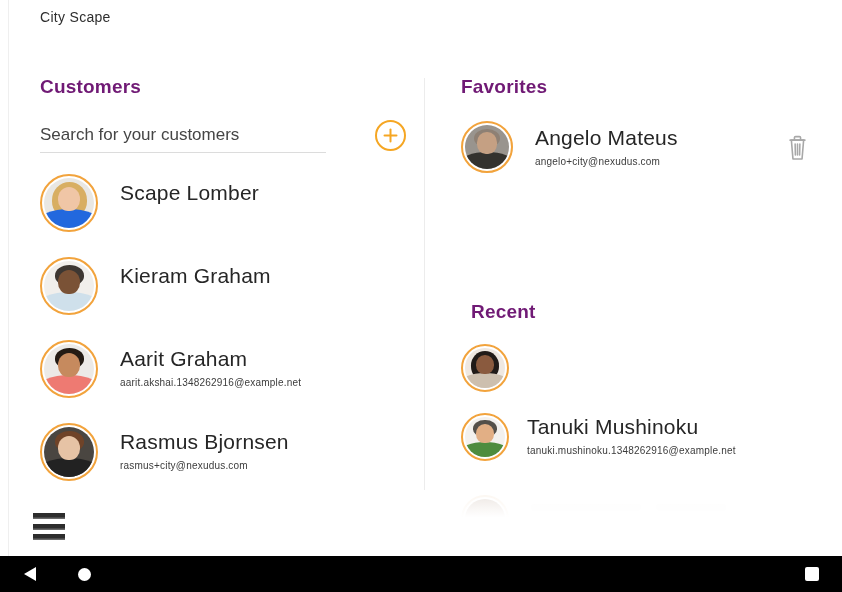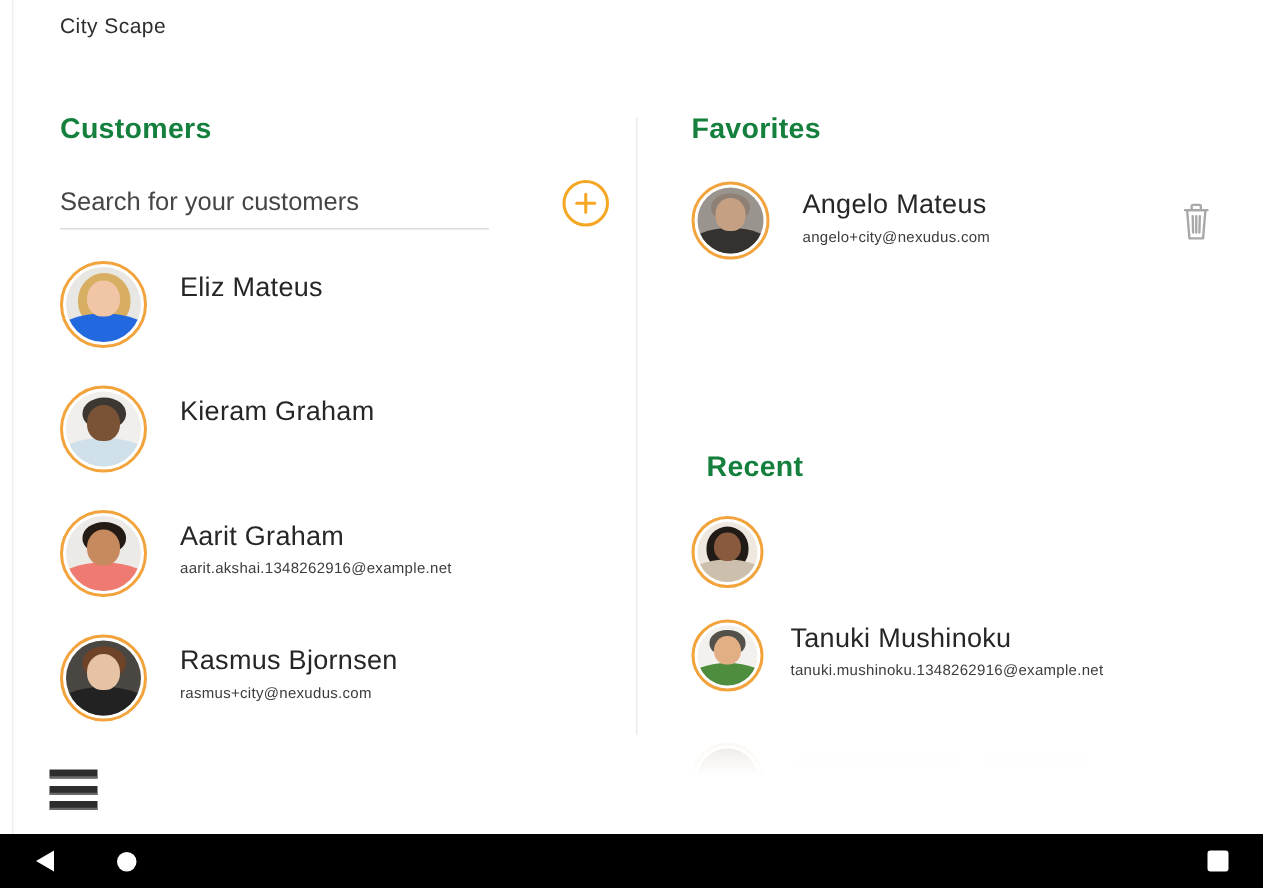--- a/index.html
+++ b/index.html
@@ -4,35 +4,35 @@
 <style>
   * { margin:0; padding:0; box-sizing:border-box; }
   html,body { width:842px; height:592px; background:#fff; overflow:hidden; }
   body { font-family:"Liberation Sans", sans-serif; color:#2a2a2a; }
   .screen { position:relative; width:842px; height:592px; background:#fff; }
 
   .edge-line { position:absolute; left:8px; top:0; width:1px; height:556px; background:#efefef; }
 
   .app-title { position:absolute; left:40px; top:9px; font-size:14px; letter-spacing:.3px; color:#2e2e2e; }
 
-  h2.sec { font-size:19px; font-weight:700; color:#15803d; letter-spacing:.2px; }
+  h2.sec { font-size:19px; font-weight:700; color:#701a75; letter-spacing:.2px; }
 
   
   .col-left { position:absolute; left:40px; top:76px; width:356px; }
   .search-row { position:relative; margin-top:19px; height:40px; }
   .search-input { width:286px; height:36px; border:none; border-bottom:1px solid #dcdcdc; outline:none;
                   font-family:"Liberation Sans", sans-serif; font-size:17px; color:#c2410c; background:transparent; }
   .search-input::placeholder { color:#454545; opacity:1; }
   .add-btn { position:absolute; right:-10px; top:3px; width:31px; height:31px; border-radius:50%;
              border:2px solid #F5A623; background:#fff; cursor:pointer; display:flex; align-items:center; justify-content:center; padding:0; }
 
   .list { margin-top:17px; display:flex; flex-direction:column; gap:25px; }
   .row { display:flex; align-items:flex-start; }
   .txt { margin-top:7px; min-width:0; flex:1; }
-  .nm { font-size:18px; color:#262626; letter-spacing:.2px; }
+  .nm { font-size:21px; color:#262626; letter-spacing:.2px; }
   .em { margin-top:6px; font-size:10px; color:#3c3c3c; letter-spacing:.2px; line-height:1.25; word-break:break-all; }
 
   
   .avatar { flex:0 0 auto; border:2px solid #F2A33C; border-radius:50%; padding:2px; background:#fff; margin-right:22px; }
   .avatar .ph { position:relative; border-radius:50%; overflow:hidden; background:var(--bg,#eee); width:100%; height:100%; }
   .av-l { width:58px; height:58px; } .av-l .ph { width:50px; height:50px; }
   .av-m { width:52px; height:52px; } .av-m .ph { width:44px; height:44px; }
   .av-s { width:48px; height:48px; margin-right:18px; } .av-s .ph { width:40px; height:40px; }
   .ph .hair  { position:absolute; left:21%; top:8%;  width:58%; height:42%; border-radius:50% 50% 46% 46%; background:var(--hair,#555); }
   .longhair .ph .hair { left:15%; top:7%; width:70%; height:72%; }
@@ -102,21 +102,21 @@
     <div class="list">
       <div class="row">
         <div class="avatar av-l av-eliz longhair">
           <div class="ph">
               <div class="hair"></div>
               <div class="torso"></div>
               <div class="head"></div>
             </div>
         </div>
         <div class="txt">
-          <div class="nm">Eliz Mateus</div>
+          <div class="nm">Scape Lomber</div>
         </div>
       </div>
       <div class="row">
         <div class="avatar av-l av-kieram">
           <div class="ph">
               <div class="hair"></div>
               <div class="torso"></div>
               <div class="head"></div>
             </div>
         </div>

